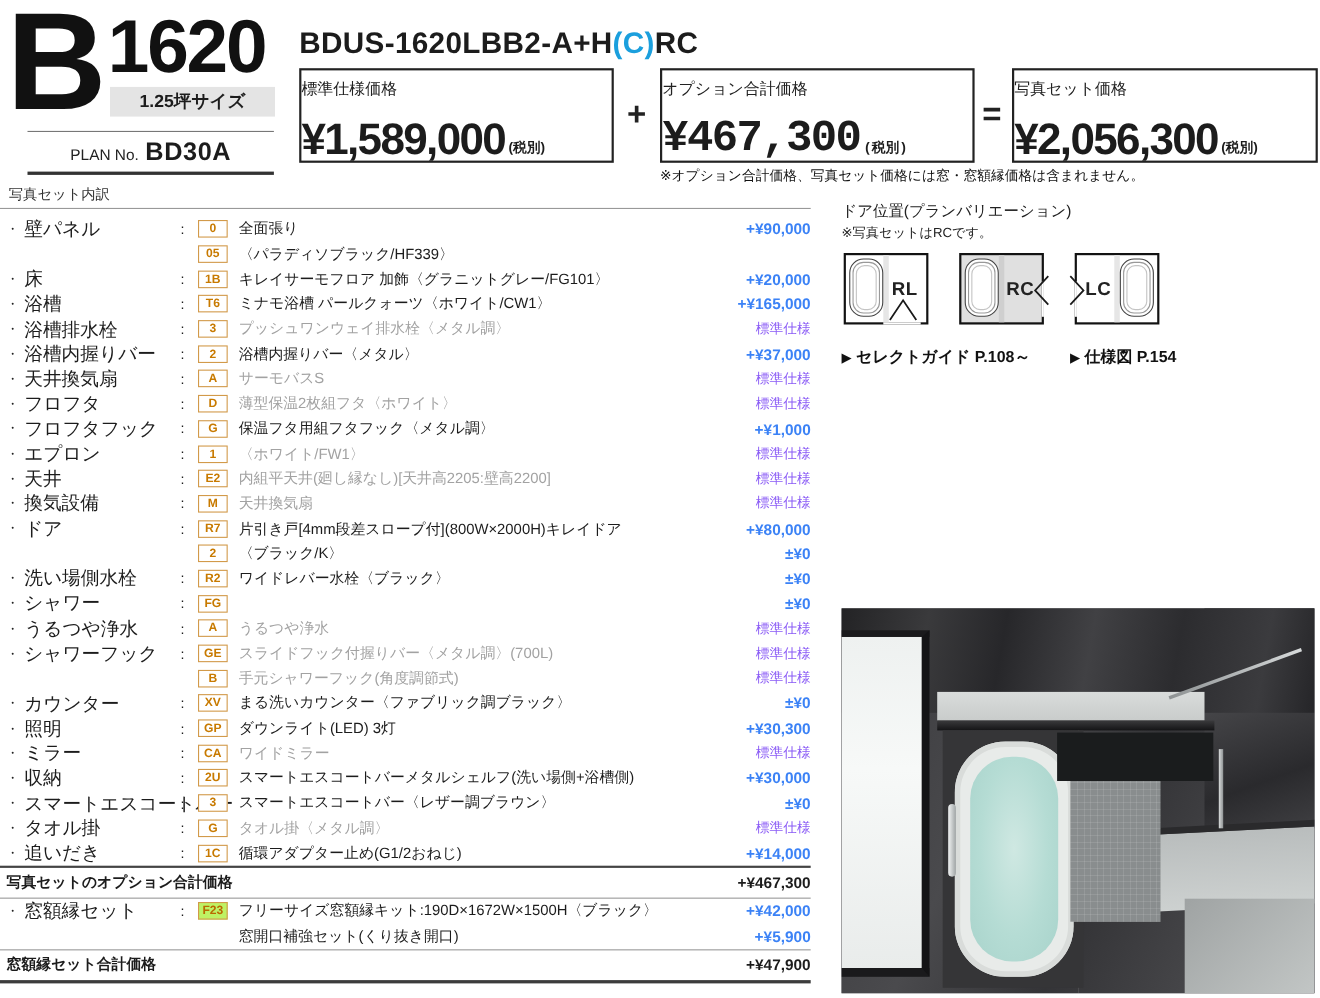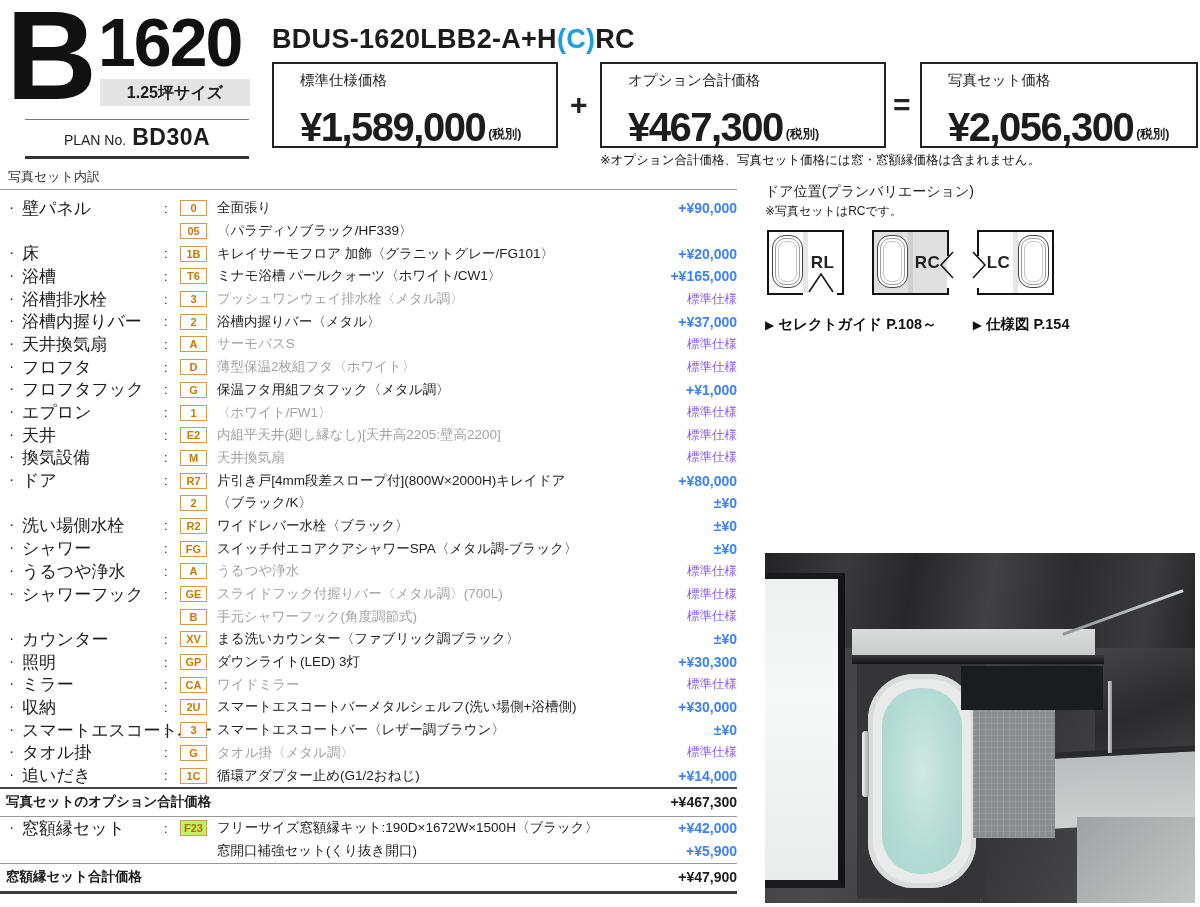--- a/index.html
+++ b/index.html
@@ -11,21 +11,21 @@
   .b-letter{left:6px;top:4px;font-size:126px;font-weight:900;line-height:.82;letter-spacing:-6px;color:#111;}
   .plan-1620{left:98px;top:8px;font-size:68px;font-weight:800;letter-spacing:-2px;color:#111;line-height:1;}
   .size-badge{left:100px;top:79px;width:150px;height:27px;background:#e4e4e4;
               font-size:16px;font-weight:600;text-align:center;line-height:27px;}
   .planno{left:25px;top:119px;width:224px;border-top:1px solid #777;border-bottom:3px solid #333;
           text-align:center;padding:4px 0 5px;}
   .planno .lbl{font-size:14px;color:#222;margin-right:6px;}
   .planno .no{font-size:23px;font-weight:800;letter-spacing:.5px;}
   .model{left:272px;top:24px;font-size:27px;font-weight:800;letter-spacing:.3px;white-space:nowrap;}
   .model .c{color:#1b9fdd;}
-  .pbox{top:62px;height:86px;border:2px solid #222;box-sizing:border-box;padding:7px 26px 0;background:#fff;}
+  .pbox{top:62px;height:86px;border:2px solid #222;box-sizing:border-box;padding:7px 0 0;background:#fff;}
   .pbox .plabel{font-size:14.5px;color:#222;}
   .pbox .pline{display:flex;align-items:flex-end;margin-top:16px;white-space:nowrap;}
   .pbox .yen{font-size:40px;font-weight:800;letter-spacing:-1.5px;line-height:1.05;}
   .pbox .tax{font-size:12.5px;font-weight:700;margin:0 0 5px 3px;}
   .op{top:88px;font-size:30px;font-weight:700;color:#222;}
   .hnote{left:600px;top:152px;font-size:12.5px;color:#111;white-space:nowrap;}
   
   .bd-heading{left:8px;top:168px;font-size:13px;color:#333;}
   .bd-rule{left:0;top:189px;width:737px;height:1px;background:#999;}
   .listwrap{left:0;top:197px;width:737px;}
@@ -124,21 +124,21 @@
   </div>
 
   <div class="abs pbox" style="left:272px;width:286px;">
     <div class="plabel">標準仕様価格</div>
     <div class="pline">
         <span class="yen">¥1,589,000</span>
         <span class="tax">(税別)</span>
       </div>
   </div>
   <div class="abs op" style="left:570px;">+</div>
-  <div class="abs pbox" style="left:600px;width:286px;">
+  <div class="abs pbox" style="left:600px;width:286px;font-family:Liberation Mono, monospace;">
     <div class="plabel">オプション合計価格</div>
     <div class="pline">
         <span class="yen">¥467,300</span>
         <span class="tax">(税別)</span>
       </div>
   </div>
   <div class="abs op" style="left:893px;">=</div>
   <div class="abs pbox" style="left:920px;width:278px;">
     <div class="plabel">写真セット価格</div>
     <div class="pline">
@@ -270,21 +270,20 @@
           <span class="colon">:</span>
           <span class="code">R2</span>
           <span class="desc">ワイドレバー水栓〈ブラック〉</span>
           <span class="price">±¥0</span>
         </div>
         <div class="row">
           <span class="bullet">・</span>
           <span class="rlabel">シャワー</span>
           <span class="colon">:</span>
           <span class="code">FG</span>
-          <span class="desc">スイッチ付エコアクアシャワーSPA〈メタル調-ブラック〉</span>
           <span class="price">±¥0</span>
         </div>
         <div class="row std">
           <span class="bullet">・</span>
           <span class="rlabel">うるつや浄水</span>
           <span class="colon">:</span>
           <span class="code">A</span>
           <span class="desc">うるつや浄水</span>
           <span class="price">標準仕様</span>
         </div>

